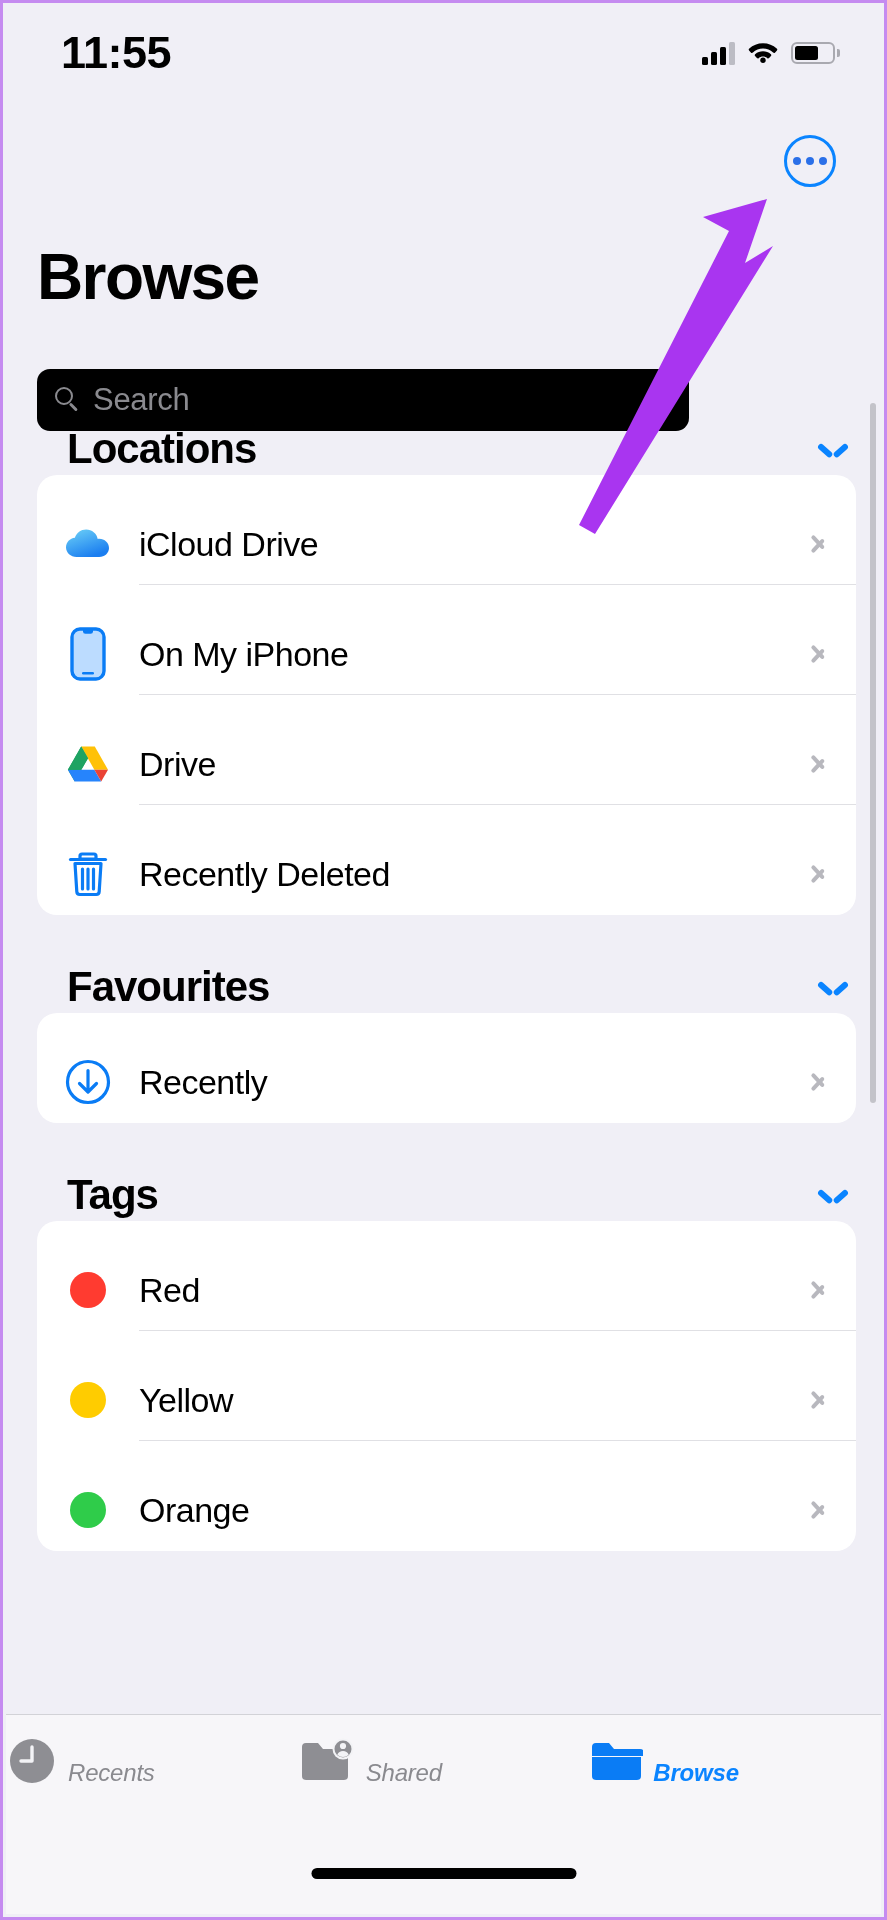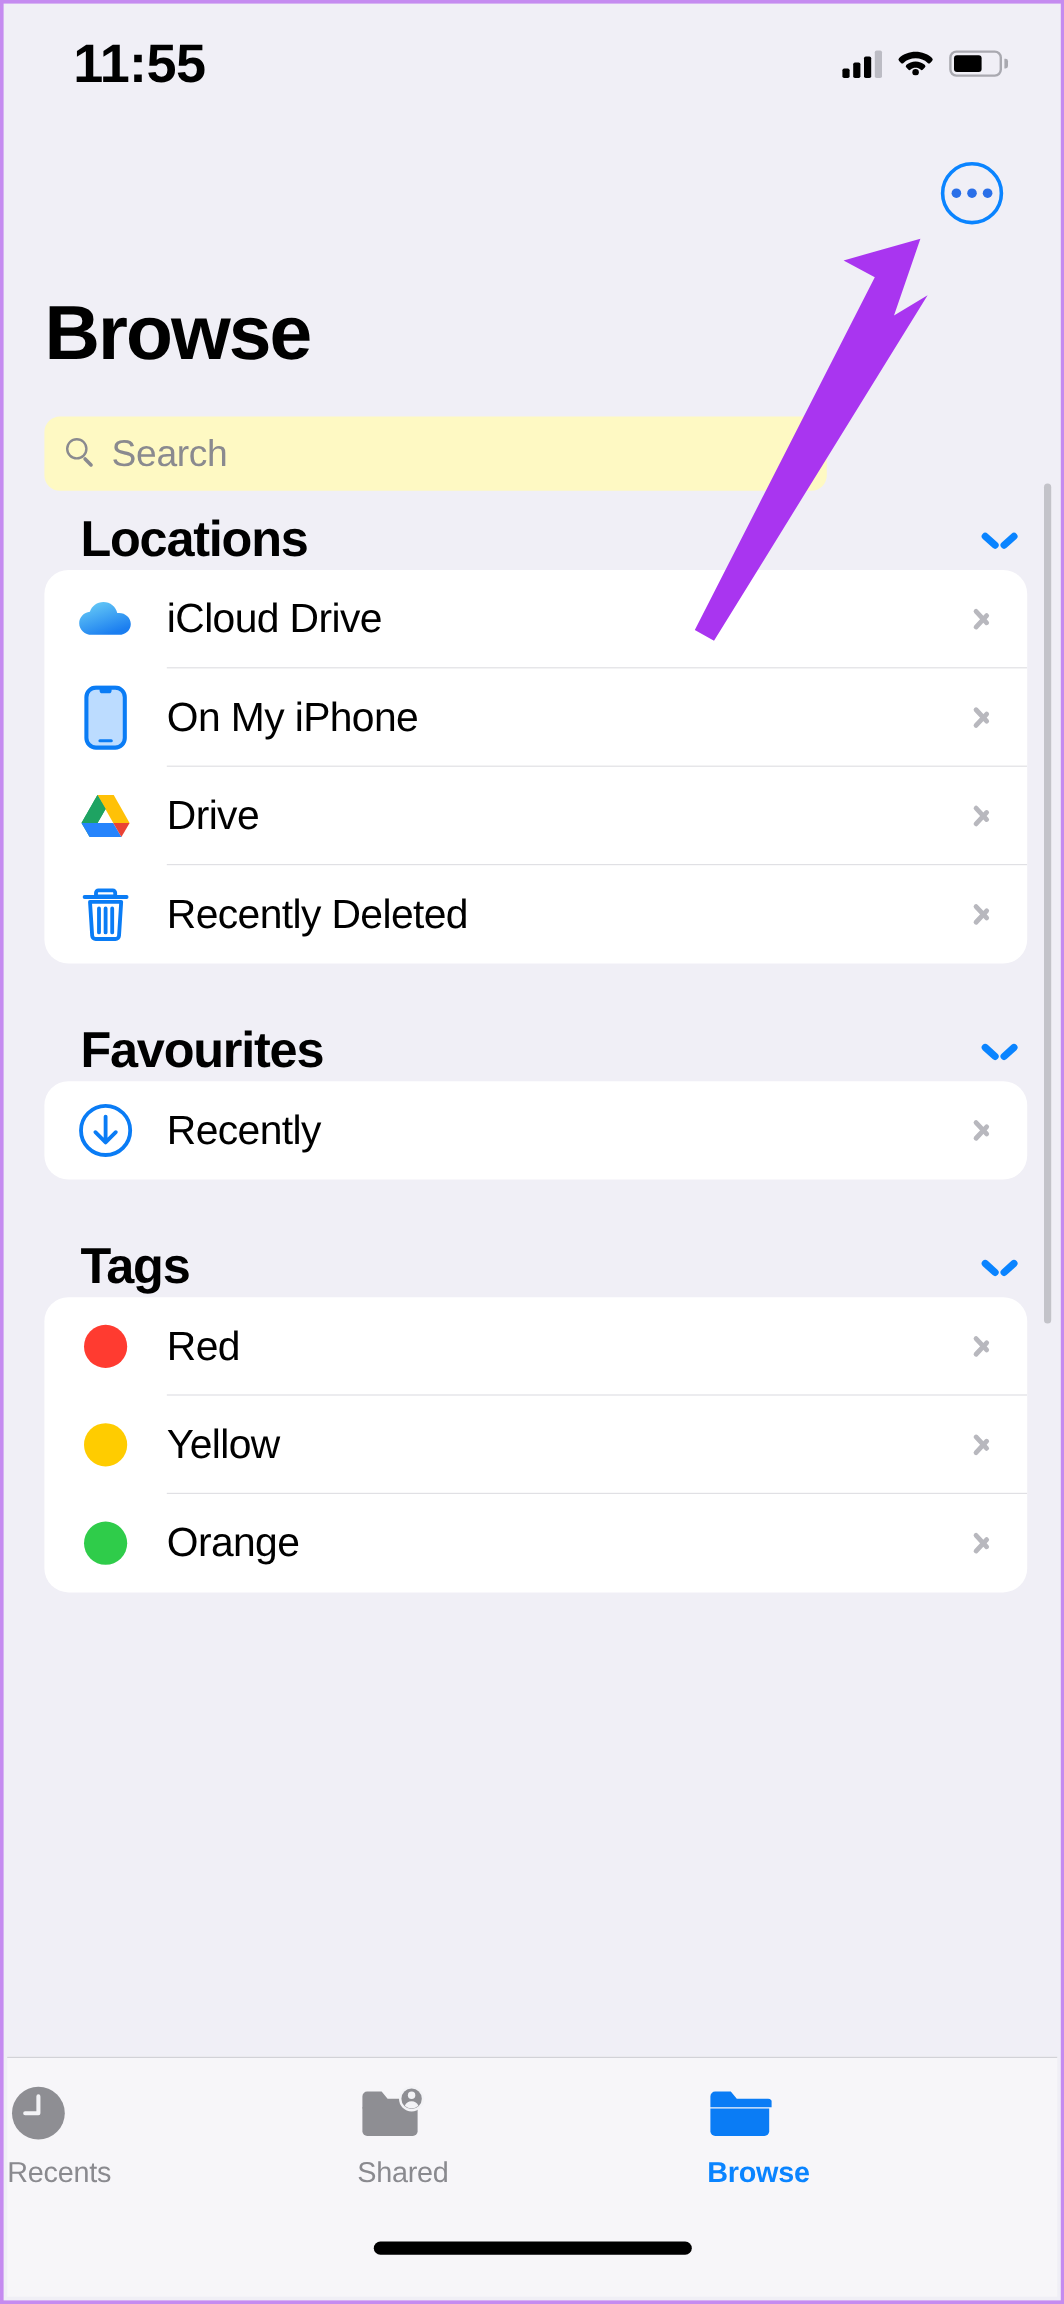--- a/index.html
+++ b/index.html
@@ -130,24 +130,24 @@
     color: #000000;
     letter-spacing: -1.6px;
     line-height: 1;
     font-family: "Liberation Sans", sans-serif;
   }
 
   
   #search-field {
     position: absolute;
     left: 34px;
-    top: 344px;
+    top: 366px;
     width: 652px;
     height: 62px;
-    background: #fef9c3;
+    background: #000000;
     border-radius: 13px;
     display: flex;
     align-items: center;
     padding: 0 18px;
     box-sizing: border-box;
     gap: 12px;
   }
   .magnifier {
     width: 26px;
     height: 26px;
@@ -227,20 +227,21 @@
     border-radius: 20px;
     overflow: hidden;
   }
   .row {
     display: flex;
     align-items: center;
     height: 82px;
     padding-left: 22px;
     padding-right: 26px;
     position: relative;
+    margin-top: 28px;
   }
   .row-icon {
     width: 58px;
     min-width: 58px;
     height: 58px;
     display: flex;
     align-items: center;
     justify-content: center;
     margin-right: 22px;
     flex: none;
@@ -331,23 +332,24 @@
     background: rgba(246,246,249,0.94);
     border-top: 1.4px solid #d2d2d7;
     display: flex;
     align-items: flex-start;
     padding-top: 20px;
     box-sizing: border-box;
   }
   .tab-item {
     flex: 1;
     display: flex;
-    flex-direction: column;
-    align-items: flex-start;
+    flex-direction: row;
+    align-items: flex-end;
     gap: 10px;
+    font-style: italic;
   }
   .tab-icon {
     height: 52px;
     display: flex;
     align-items: center;
     justify-content: center;
   }
   .tab-label {
     font-size: 24px;
     letter-spacing: -0.2px;

